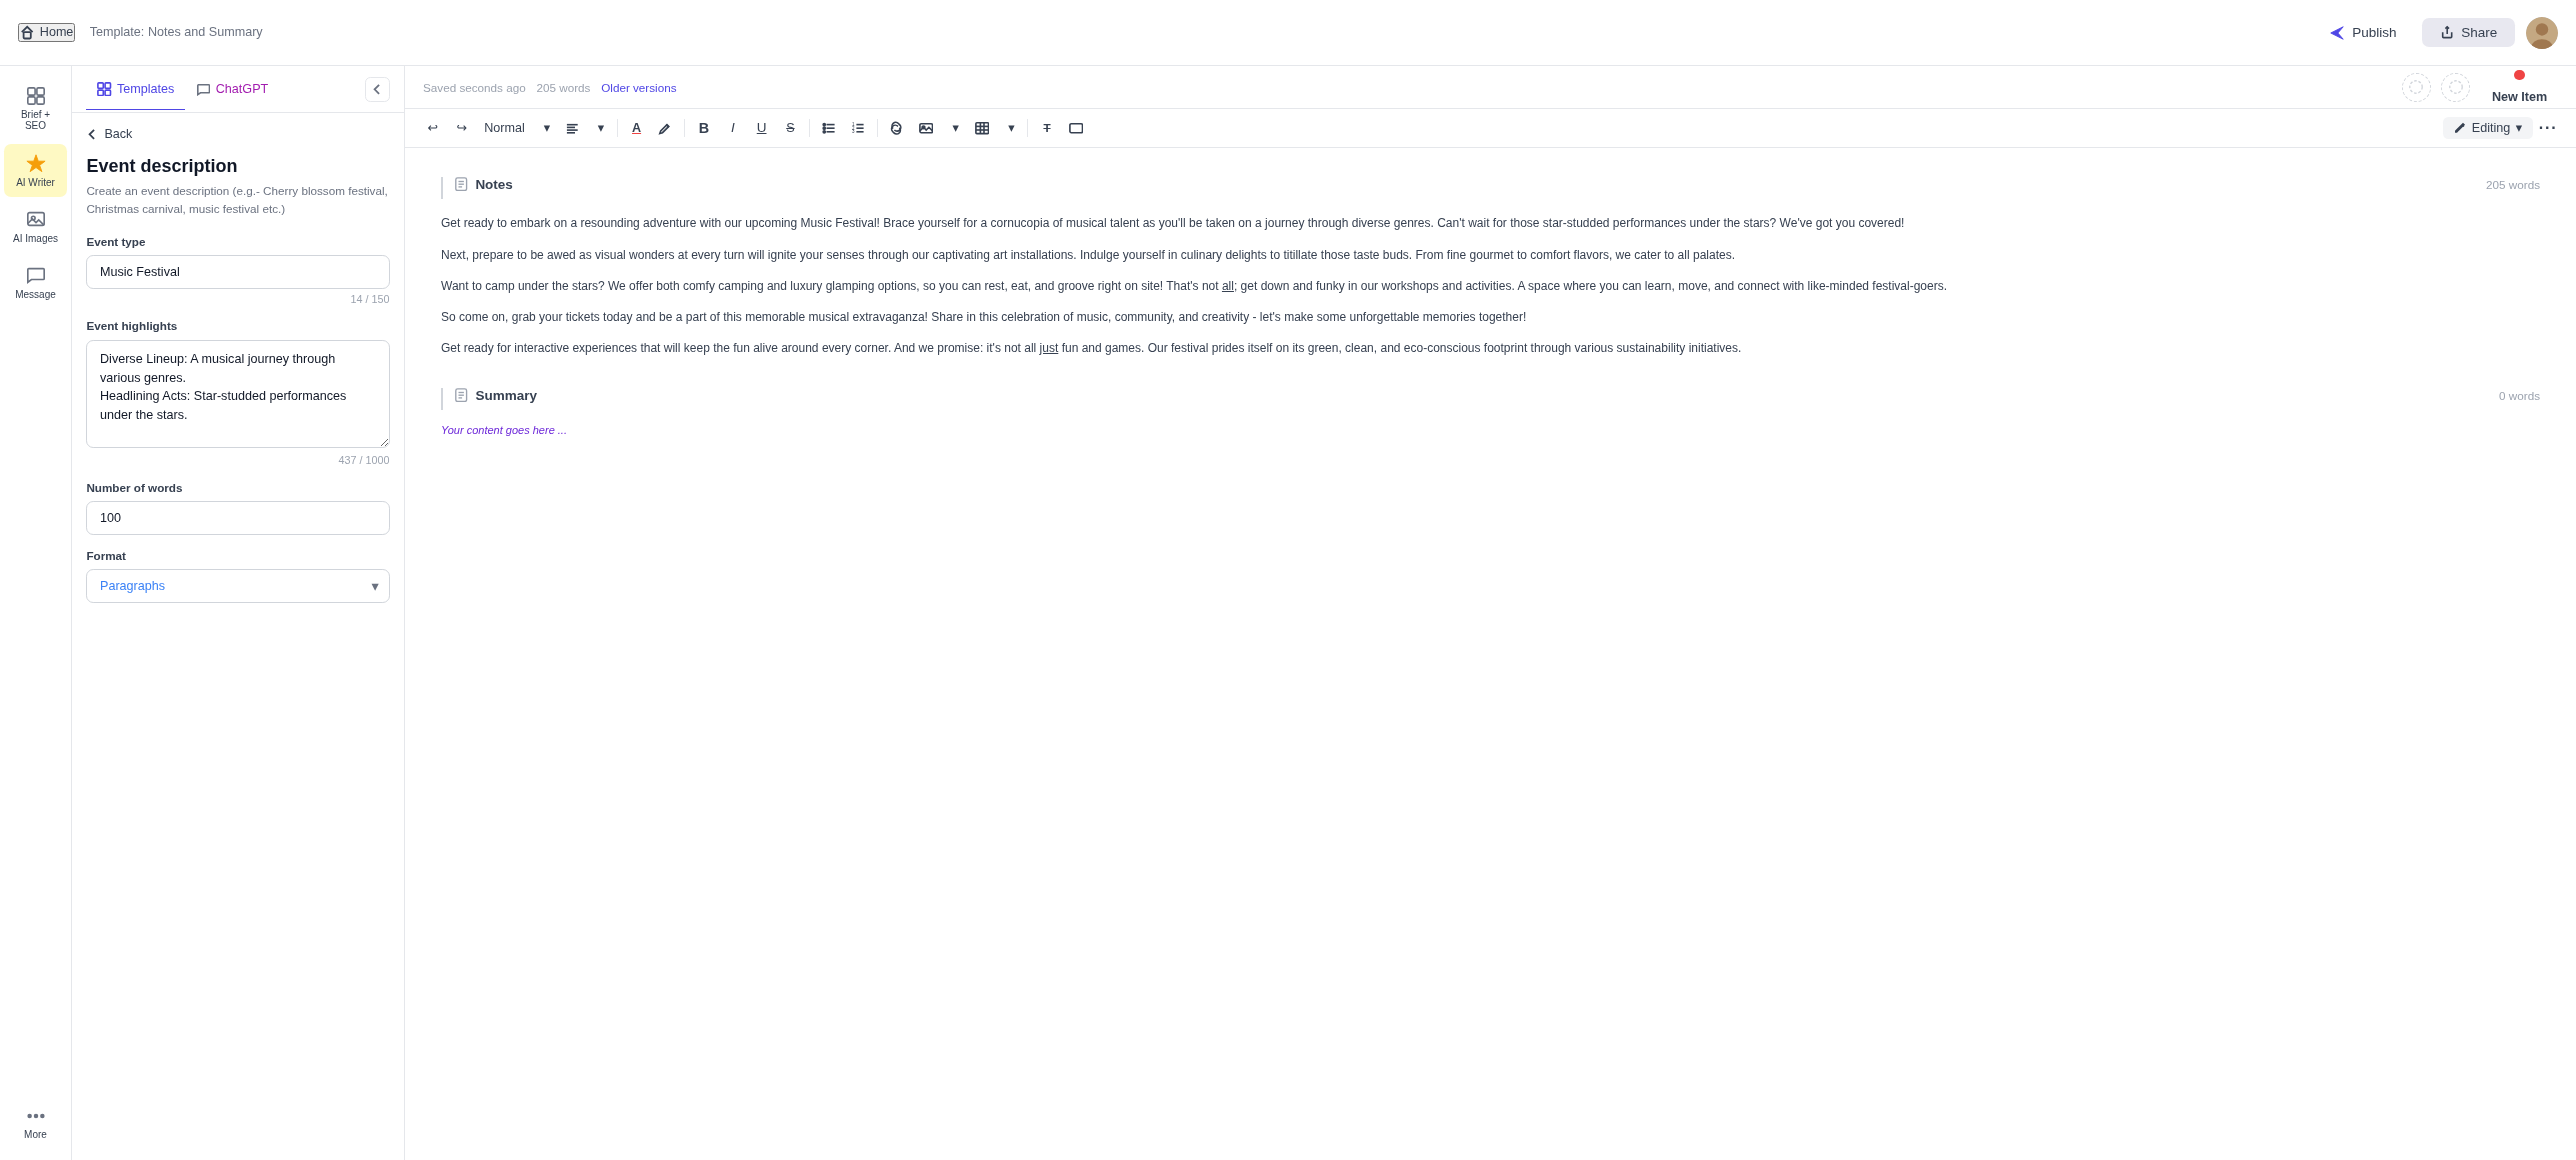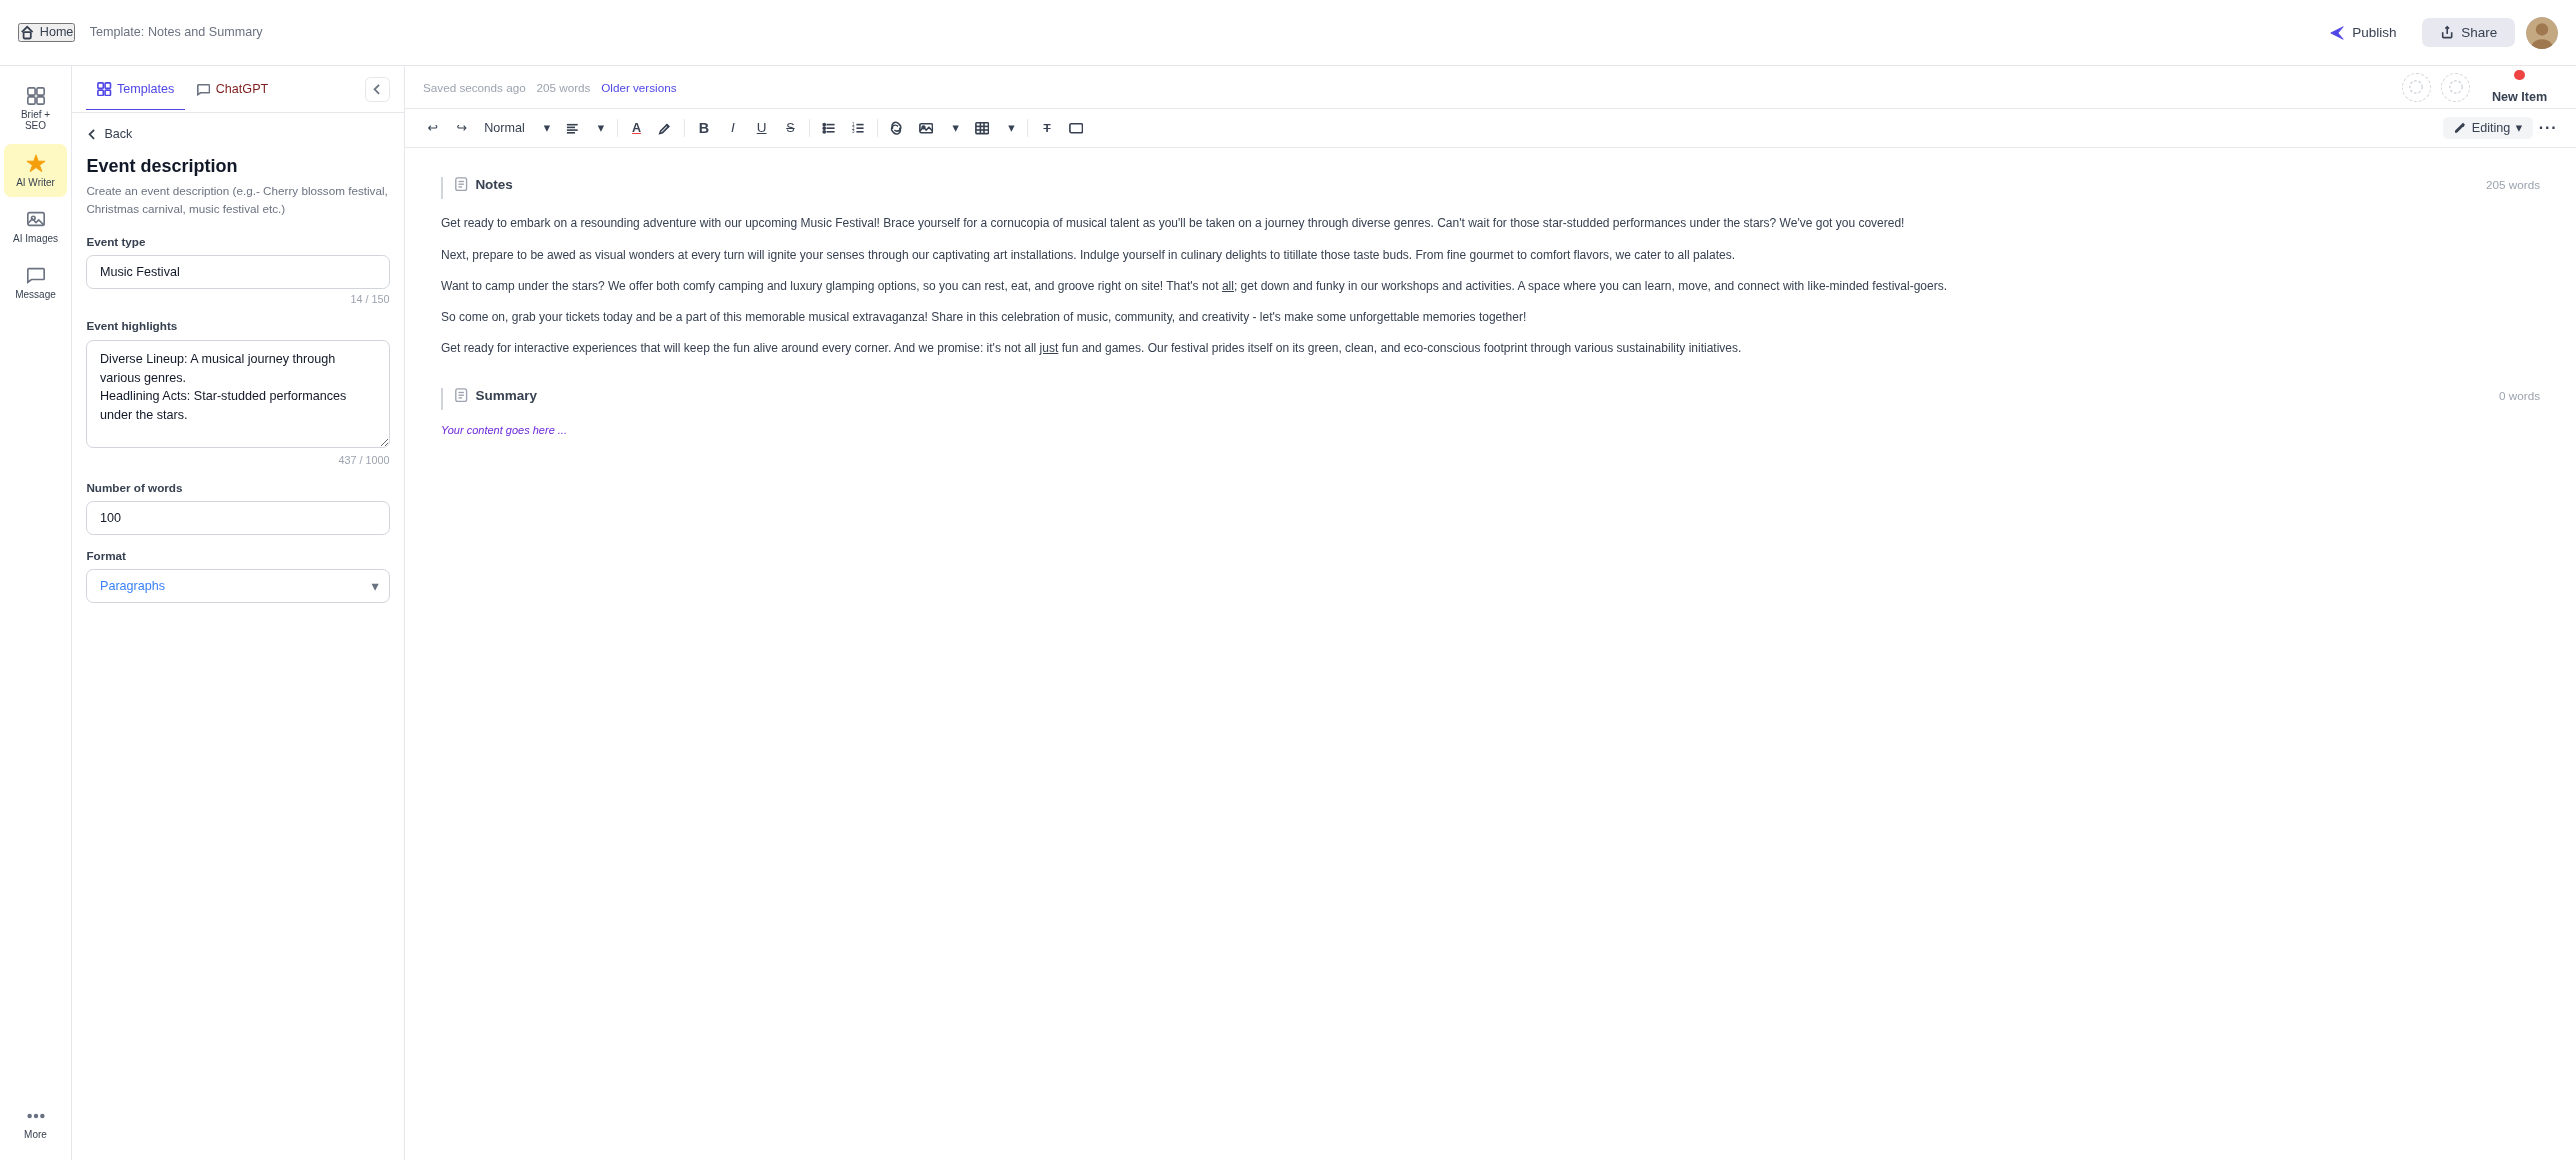--- a/index.html
+++ b/index.html
@@ -57,21 +57,21 @@
     .panel {
       width: 333px; background: #fff; border-right: 0.9px solid #e5e7eb;
       display: flex; flex-direction: column; flex-shrink: 0; overflow-y: auto;
     }
     .panel-tabs {
       display: flex; align-items: center; border-bottom: 0.9px solid #e5e7eb;
       padding: 0 14.4px; height: 47px; flex-shrink: 0; position: relative;
     }
     .panel-tab {
       display: flex; align-items: center; gap: 5.4px; padding: 12.6px 10.8px;
-      font-size: 12.6px; font-weight: 500; cursor: pointer; color: #7f1d1d;
+      font-size: 12.6px; font-weight: 500; cursor: pointer; color: #a21caf;
       border-bottom: 1.8px solid transparent; margin-bottom: -0.9px;
     }
     .panel-tab.active { color: #4f46e5; border-bottom-color: #4f46e5; }
     .panel-collapse {
       margin-left: auto; width: 25px; height: 25px; border-radius: 5.4px;
       border: 0.9px solid #e5e7eb; display: flex; align-items: center; justify-content: center;
       cursor: pointer; background: #fff;
     }
 
     .panel-content { padding: 14.4px; }

